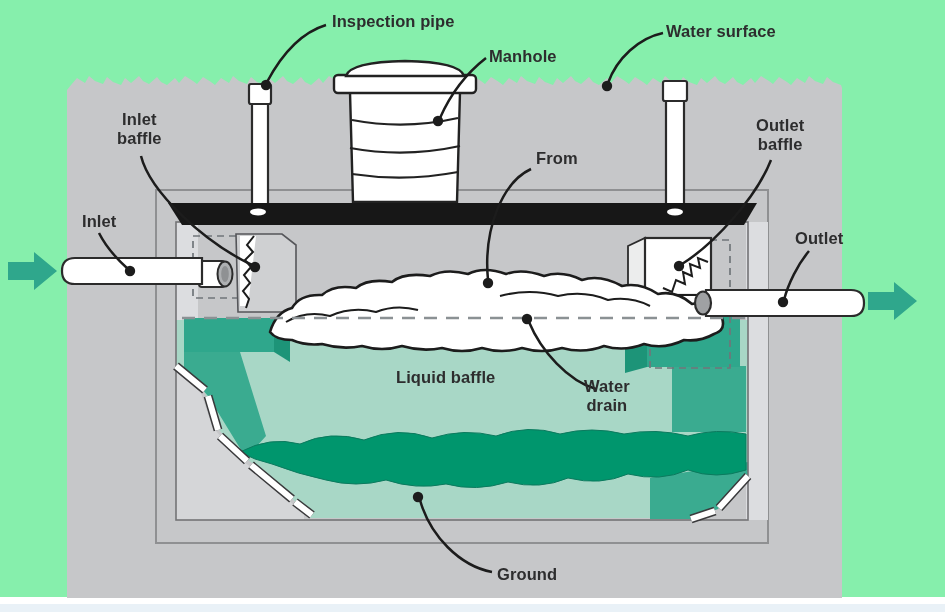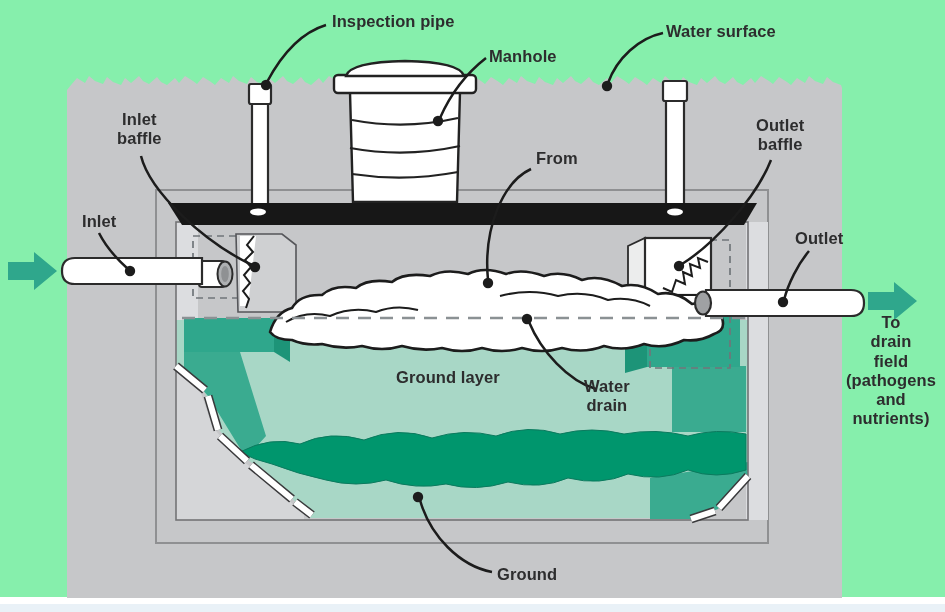--- a/index.html
+++ b/index.html
@@ -126,23 +126,17 @@
   <div class="label" style="left:332px;top:12px">Inspection pipe</div>
   <div class="label" style="left:489px;top:47px">Manhole</div>
   <div class="label" style="left:666px;top:22px">Water surface</div>
   <div class="label" style="left:117px;top:110px">Inlet
 baffle</div>
   <div class="label" style="left:756px;top:116px">Outlet
 baffle</div>
   <div class="label" style="left:536px;top:149px">From</div>
   <div class="label" style="left:82px;top:212px">Inlet</div>
   <div class="label" style="left:795px;top:229px">Outlet</div>
-  <div class="label" style="left:846px;top:313px">To
-drain
-field
-(pathogens
-and
-nutrients)</div>
-  <div class="label" style="left:396px;top:368px">Ground layer</div>
+  <div class="label" style="left:396px;top:368px">Liquid baffle</div>
   <div class="label" style="left:584px;top:377px">Water
 drain</div>
   <div class="label" style="left:497px;top:565px">Ground</div>
 </div>
 
 </body></html>

